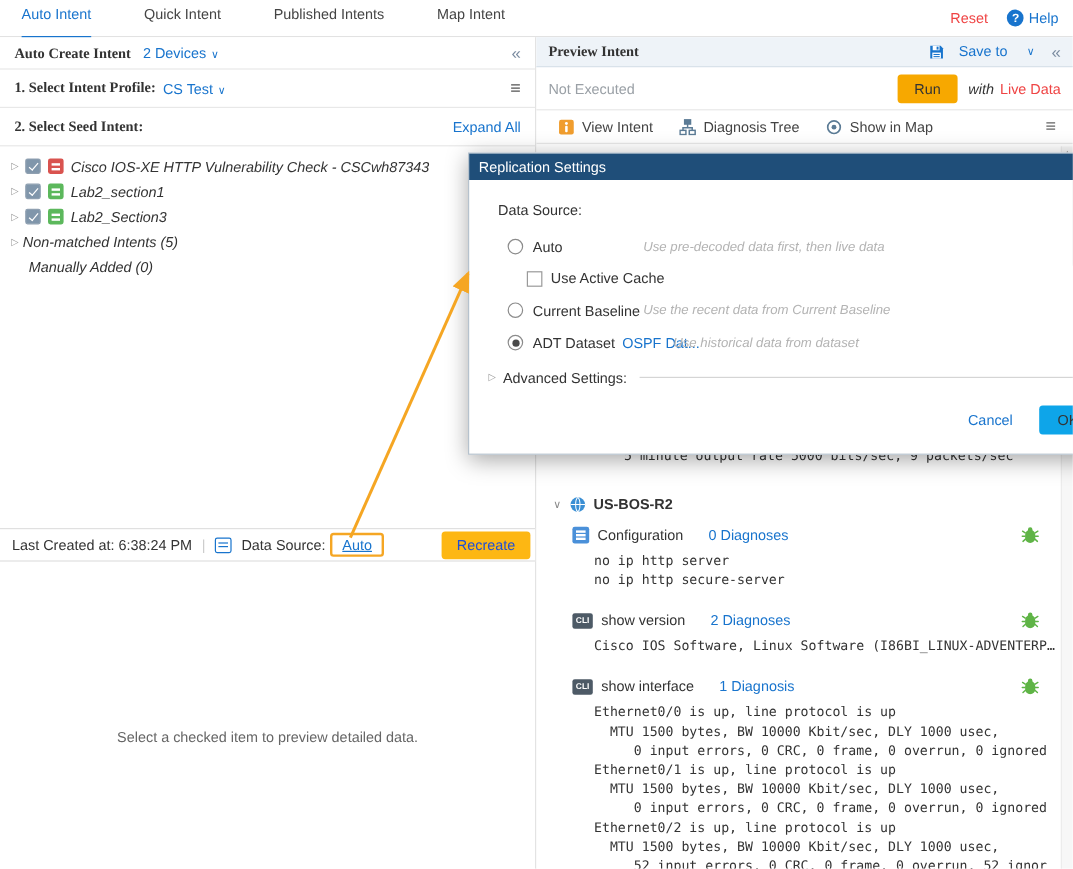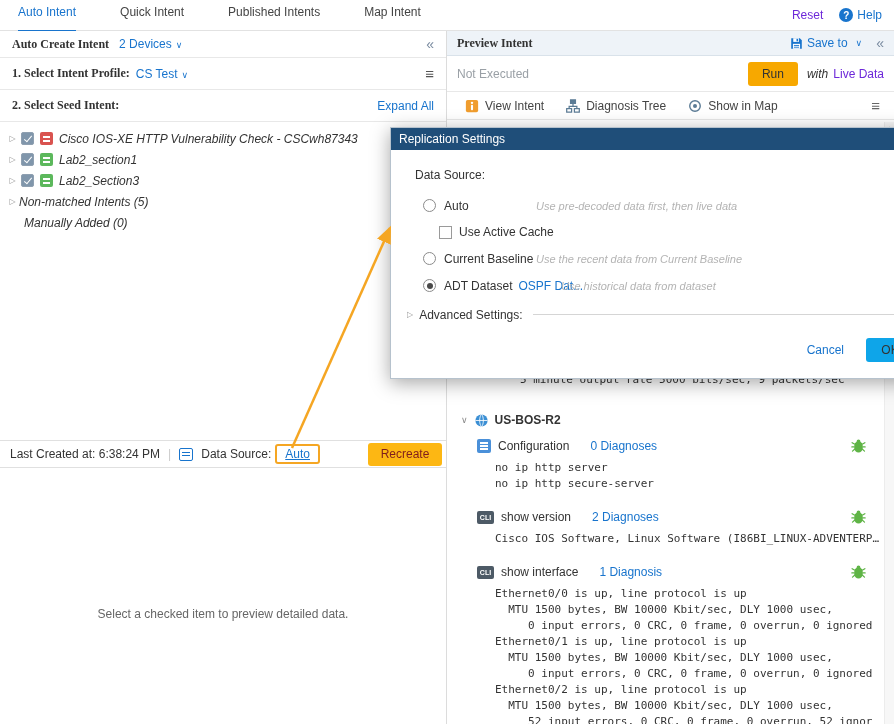--- a/index.html
+++ b/index.html
@@ -5,21 +5,21 @@
   * { margin:0; padding:0; box-sizing:border-box; }
   html,body { width:894px; height:724px; }
   body { font-family:"Liberation Sans",sans-serif; font-size:12px; color:#333; background:#fff; overflow:hidden; }
   #app { position:relative; width:894px; height:724px; background:#fff; }
 
   
   .topnav { position:absolute; top:0; left:0; right:0; height:31px; border-bottom:1px solid #e2e2e2; display:flex; align-items:center; padding:0 12px 0 18px; background:#fff; }
   .topnav .tab { margin-right:44px; color:#444; height:35px; line-height:29px; cursor:pointer; }
   .topnav .tab.active { color:#1874cd; border-bottom:3px solid #1874cd; }
   .topnav-right { margin-left:auto; display:flex; align-items:center; gap:16px; }
-  .link-blue { color:#6d28d9; cursor:pointer; }
+  .link-blue { color:#ef4444; cursor:pointer; }
   .help-wrap { display:flex; align-items:center; gap:4px; color:#1874cd; cursor:pointer; }
   .help-icon { width:14px; height:14px; border-radius:50%; background:#1874cd; color:#fff; font-size:10px; display:inline-flex; align-items:center; justify-content:center; font-weight:bold; }
 
   
   .left-panel { position:absolute; top:31px; left:0; width:447px; bottom:0; border-right:1px solid #dcdcdc; background:#fff; }
   .lp-row { display:flex; align-items:center; padding:0 12px; border-bottom:1px solid #e8e8e8; }
   .lp-header { height:27px; }
   .bold { font-weight:bold;font-family:Liberation Serif, serif; }
   .caret-blue { color:#1874cd; font-size:9px; margin-left:4px; }
   .devices { color:#1874cd; margin-left:10px; cursor:pointer; }
@@ -39,27 +39,27 @@
   .intent-icon::after  { content:""; position:absolute; left:3px; right:3px; top:8px; height:1.5px; background:#fff; }
   .tree-label { white-space:nowrap; overflow:hidden; text-overflow:ellipsis;font-style:italic; }
   .row-indent { padding-left:24px; }
 
   .lp-footer { position:absolute; top:409px; left:0; right:0; height:28px; border-top:1px solid #e0e0e0; border-bottom:1px solid #e0e0e0; display:flex; align-items:center; padding:0 4px 0 10px; background:#fff; }
   .vdiv { color:#ccc; margin:0 8px; }
   .log-icon { width:14px; height:13px; border:1.5px solid #1874cd; border-radius:2px; position:relative; flex:none; }
   .log-icon::after { content:""; position:absolute; left:2px; right:2px; top:3px; height:1.5px; background:#1874cd; box-shadow:0 3px 0 #1874cd; }
   .ds-label { margin-left:8px; }
   .ds-auto { color:#1874cd; text-decoration:underline; border:2px solid #f5a623; border-radius:3px; padding:1px 8px; margin-left:4px; cursor:pointer; }
-  .recreate-btn { margin-left:auto; width:74px; height:23px; background:#fdb713; border:none; border-radius:3px; color:#7f1d1d; font-size:12px; cursor:pointer; font-family:inherit; }
+  .recreate-btn { margin-left:auto; width:74px; height:23px; background:#fdb713; border:none; border-radius:3px; color:#1d4ed8; font-size:12px; cursor:pointer; font-family:inherit; }
   .lp-message { position:absolute; top:576px; left:0; width:100%; text-align:center; color:#666; }
 
   
   .right-panel { position:absolute; top:31px; left:447px; right:0; bottom:0; background:#fff; }
   .pv-header { position:absolute; top:0; left:0; right:0; height:25px; background:#eef3f8; border-bottom:1px solid #d9e2ea; display:flex; align-items:center; padding:0 10px; }
-  .save-wrap { margin-left:auto; display:flex; align-items:center; gap:4px; color:#1874cd; cursor:pointer; }
+  .save-wrap { margin-left:auto; display:flex; align-items:center; gap:12px; color:#1874cd; cursor:pointer; }
   .pv-collapse { margin-left:14px; color:#7a8ba0; font-size:14px; cursor:pointer; }
   .pv-runrow { position:absolute; top:25px; left:0; right:0; height:36px; border-bottom:1px solid #e8e8e8; display:flex; align-items:center; padding:0 10px; }
   .status-text { color:#9aa0a6; }
   .run-btn { margin-left:auto; width:50px; height:24px; background:#f7a800; border:none; border-radius:3px; color:#333; font-size:12px; cursor:pointer; font-family:inherit; }
   .with-txt { font-style:italic; margin:0 5px 0 9px; color:#333; }
   .pv-toolbar { position:absolute; top:61px; left:0; right:0; height:28px; border-bottom:1px solid #e8e8e8; display:flex; align-items:center; padding:0 10px; gap:6px; }
   .tool-btn { display:flex; align-items:center; gap:6px; color:#444; cursor:pointer; padding:0 8px; height:100%; }
   .tb-menu { margin-left:auto; color:#666; font-size:15px; cursor:pointer; padding-right:4px; }
 
   .pv-content { position:absolute; top:89px; left:0; right:10px; bottom:0; overflow:hidden; }

